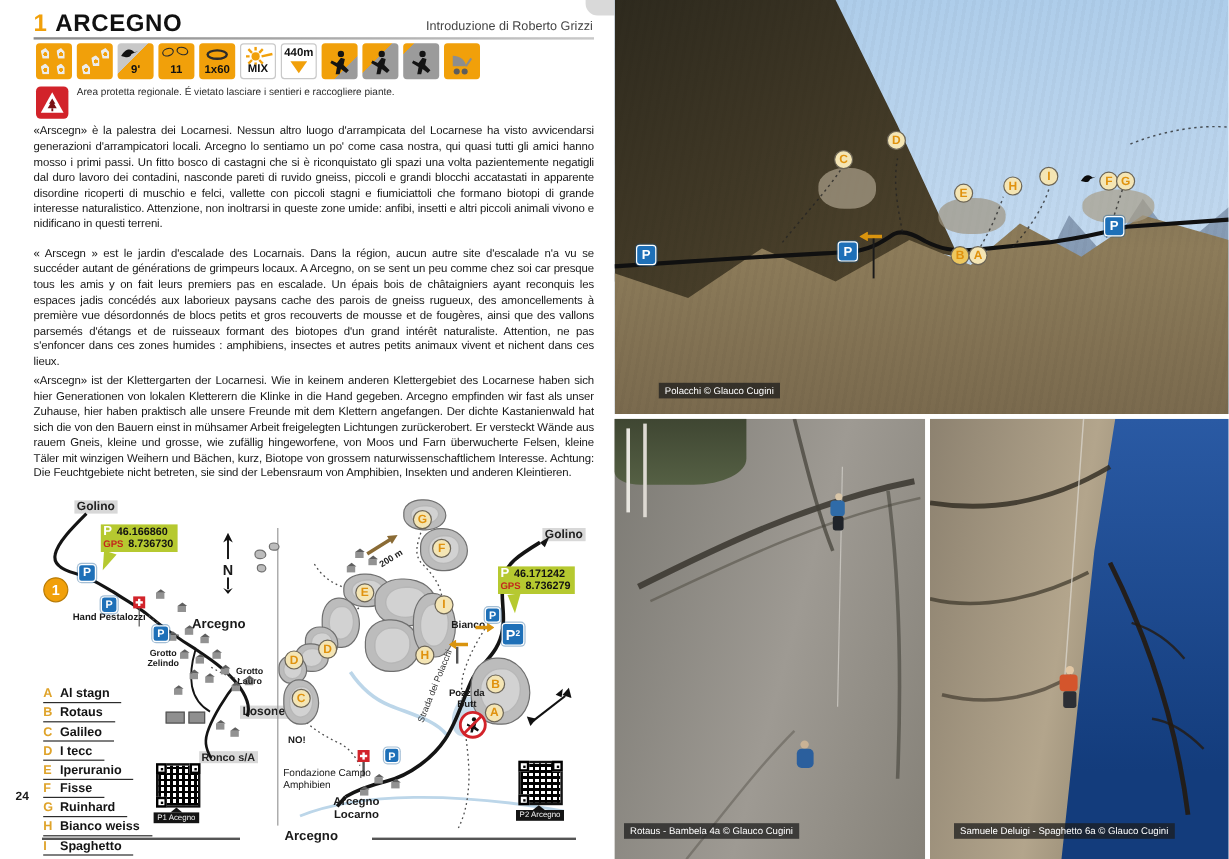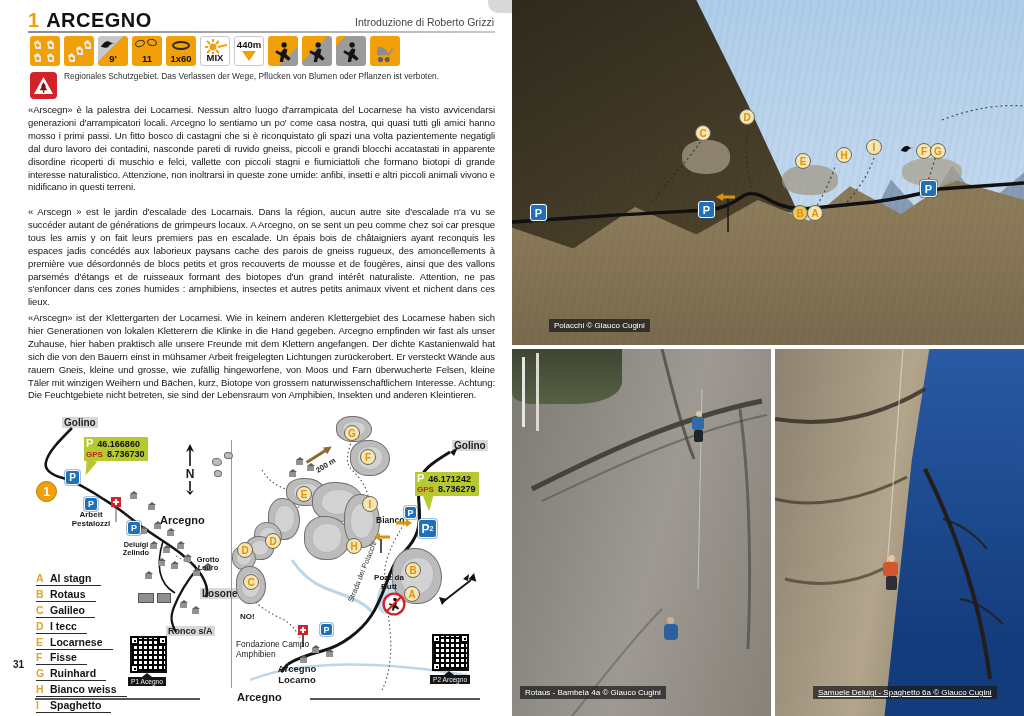--- a/index.html
+++ b/index.html
@@ -193,21 +193,21 @@
     </div>
 
     <div class="warnbox">
       <svg width="21" height="19" viewBox="0 0 22 20">
         <path d="M11 1 L21 19 L1 19 Z" fill="#fff"></path>
         <path d="M11 6.5 L13.8 11 L12.6 11 L15 15 L7 15 L9.4 11 L8.2 11 Z" fill="#7a1114"></path>
         <rect x="10.3" y="15" width="1.6" height="2.6" fill="#7a1114"></rect>
         </svg>
     </div>
     <div class="warntext">
-      <div>Regionales Schutzgebiet. Das Verlassen der Wege, Pflücken von Blumen oder Pflanzen ist verboten.</div>
+      <div>Area protetta regionale. É vietato lasciare i sentieri e raccogliere piante.</div>
     </div>
 
     <p class="para" style="top:104px;">«Arscegn» è la palestra dei Locarnesi. Nessun altro luogo d'arrampicata del Locarnese ha visto avvicendarsi generazioni d'arrampicatori locali. Arcegno lo sentiamo un po' come casa nostra, qui quasi tutti gli amici hanno mosso i primi passi. Un fitto bosco di castagni che si è riconquistato gli spazi una volta pazientemente negatigli dal duro lavoro dei contadini, nasconde pareti di ruvido gneiss, piccoli e grandi blocchi accatastati in apparente disordine ricoperti di muschio e felci, vallette con piccoli stagni e fiumiciattoli che formano biotopi di grande interesse naturalistico. Attenzione, non inoltrarsi in queste zone umide: anfibi, insetti e altri piccoli animali vivono e nidificano in questi terreni.</p>
     <p class="para" style="top:206px;">« Arscegn » est le jardin d'escalade des Locarnais. Dans la région, aucun autre site d'escalade n'a vu se succéder autant de générations de grimpeurs locaux. A Arcegno, on se sent un peu comme chez soi car presque tous les amis y on fait leurs premiers pas en escalade. Un épais bois de châtaigniers ayant reconquis les espaces jadis concédés aux laborieux paysans cache des parois de gneiss rugueux, des amoncellements à première vue désordonnés de blocs petits et gros recouverts de mousse et de fougères, ainsi que des vallons parsemés d'étangs et de ruisseaux formant des biotopes d'un grand intérêt naturaliste. Attention, ne pas s'enfoncer dans ces zones humides : amphibiens, insectes et autres petits animaux vivent et nichent dans ces lieux.</p>
     <p class="para" style="top:312px;">«Arscegn» ist der Klettergarten der Locarnesi. Wie in keinem anderen Klettergebiet des Locarnese haben sich hier Generationen von lokalen Kletterern die Klinke in die Hand gegeben. Arcegno empfinden wir fast als unser Zuhause, hier haben praktisch alle unsere Freunde mit dem Klettern angefangen. Der dichte Kastanienwald hat sich die von den Bauern einst in mühsamer Arbeit freigelegten Lichtungen zurückerobert. Er versteckt Wände aus rauem Gneis, kleine und grosse, wie zufällig hingeworfene, von Moos und Farn überwucherte Felsen, kleine Täler mit winzigen Weihern und Bächen, kurz, Biotope von grossem naturwissenschaftlichem Interesse. Achtung: Die Feuchtgebiete nicht betreten, sie sind der Lebensraum von Amphibien, Insekten und anderen Kleintieren.</p>
 
     <svg class="abs" style="left:0; top:0; z-index:1; pointer-events:none;" width="512" height="716">
 
       <path d="M72,428 C60,440 48,452 46,462 C44,470 52,475 63,478 C74,481 82,486 94,493 C106,501 114,505 124,513 C136,523 150,533 163,541 C175,549 187,557 197,569 C205,579 209,589 206,597" fill="none" stroke="#141414" stroke-width="2.6"></path>
       <path d="M197,569 C187,581 178,597 174,607 C170,617 171,623 176,632" fill="none" stroke="#141414" stroke-width="2.2"></path>
@@ -250,23 +250,23 @@
         </div>
     </div>
     <span class="gpspointer" style="left:84px; top:460px; transform:rotate(18deg);"></span>
     <div class="abs" style="left:36px; top:481px; width:21px; height:21px; border-radius:50%; background:#f1a00a; border:1px solid #b87b06; color:#fff; font-weight:bold; font-size:12px; display:flex; align-items:center; justify-content:center; z-index:6;">
       <span>1</span>
       </div>
     <span class="park" style="left:65px; top:470px; width:15px; height:15px; font-size:10px;">P</span>
     <span class="park" style="left:84px; top:497px; width:14px; height:14px; font-size:9px;">P</span>
     <span class="park" style="left:127px; top:521px; width:14px; height:14px; font-size:9px;">P</span>
     <span class="swiss" style="left:111px; top:497px;"></span>
-    <div class="abs" style="left:60px; top:511px; width:62px; font-size:8px; font-weight:bold; text-align:center; line-height:8.6px; z-index:5;">Arbeit Pestalozzi</div>
+    <div class="abs" style="left:60px; top:511px; width:62px; font-size:8px; font-weight:bold; text-align:center; line-height:8.6px; z-index:5;">Hand Pestalozzi</div>
     <span class="abs" style="left:160px; top:514px; font-size:11px; font-weight:bold; z-index:5;">Arcegno</span>
-    <div class="abs" style="left:116px; top:541px; width:40px; font-size:7.4px; font-weight:bold; text-align:center; line-height:8px; z-index:5;">Deluigi Zelindo</div>
+    <div class="abs" style="left:116px; top:541px; width:40px; font-size:7.4px; font-weight:bold; text-align:center; line-height:8px; z-index:5;">Grotto Zelindo</div>
     <div class="abs" style="left:190px; top:556px; width:36px; font-size:7.4px; font-weight:bold; text-align:center; line-height:8px; z-index:5;">Grotto Lauro</div>
     <span class="abs maplabel" style="left:200px; top:588px; font-size:10px;">Losone</span>
     <span class="abs maplabel" style="left:166px; top:626px; font-size:9px;">Ronco s/A</span>
 
     <div class="abs" style="left:184px; top:444px; text-align:center; z-index:5;">
       <svg width="12" height="22" viewBox="0 0 12 22">
           <line x1="6" y1="22" x2="6" y2="5" stroke="#111" stroke-width="1.6"></line>
           <path d="M6 0 L10 8 L6 5.5 L2 8 Z" fill="#111"></path>
         </svg>
       <div style="font-size:12px; font-weight:bold; margin-top:-3px;">N</div>
@@ -295,41 +295,41 @@
     <div class="abs" style="left:138px; top:593px; width:16px; height:10px; background:#8f8f8f; border:1px solid #555; z-index:3;"></div>
     <div class="abs" style="left:157px; top:593px; width:14px; height:10px; background:#8f8f8f; border:1px solid #555; z-index:3;"></div>
 
     <div class="qr" style="left:130px; top:636px;">
       <b style="left:-2px; top:-2px;"></b>
         <b style="right:-2px; top:-2px;"></b>
         <b style="left:-2px; bottom:-2px;"></b>
     </div>
     <span class="qrlabel" style="left:128px; top:677px;">P1 Acegno</span>
 
-    <span class="abs" style="left:13px; top:659px; font-size:10px; font-weight:bold;">31</span>
+    <span class="abs" style="left:13px; top:659px; font-size:10px; font-weight:bold;">24</span>
     <div class="abs" style="left:36px; top:572px; z-index:5;">
       <div class="legendrow">
           <span class="lt">A</span>
           <span class="nm">Al stagn</span>
         </div>
       <div class="legendrow">
           <span class="lt">B</span>
           <span class="nm">Rotaus</span>
         </div>
       <div class="legendrow">
           <span class="lt">C</span>
           <span class="nm">Galileo</span>
         </div>
       <div class="legendrow">
           <span class="lt">D</span>
           <span class="nm">I tecc</span>
         </div>
       <div class="legendrow">
           <span class="lt">E</span>
-          <span class="nm">Locarnese</span>
+          <span class="nm">Iperuranio</span>
         </div>
       <div class="legendrow">
           <span class="lt">F</span>
           <span class="nm">Fisse</span>
         </div>
       <div class="legendrow">
           <span class="lt">G</span>
           <span class="nm">Ruinhard</span>
         </div>
       <div class="legendrow">
@@ -549,16 +549,16 @@
       <path d="M150,120 C180,180 205,250 215,330" fill="none" stroke="#241a10" stroke-width="4" opacity=".9"></path>
       <path d="M168,170 C185,175 200,185 212,200" fill="none" stroke="#241a10" stroke-width="2" opacity=".8"></path>
       <path d="M185,250 C200,252 215,262 228,275" fill="none" stroke="#241a10" stroke-width="2" opacity=".8"></path>
     </svg>
 
     <div class="abs" style="left:108px; top:206px; z-index:5;">
       <div style="width:7px; height:7px; border-radius:50%; background:#e2c7a4; margin-left:5px;"></div>
       <div style="width:15px; height:14px; background:#d4552c; border-radius:3px;"></div>
       <div style="width:11px; height:14px; background:#2c2f35; margin-left:3px; border-radius:2px;"></div>
     </div>
-    <span class="caption" style="left:38px; bottom:17px;text-decoration:underline;">Samuele Deluigi - Spaghetto 6a © Glauco Cugini</span>
+    <span class="caption" style="left:20px; bottom:17px;">Samuele Deluigi - Spaghetto 6a © Glauco Cugini</span>
   </div>
 
 </div>
 
 </body></html>

